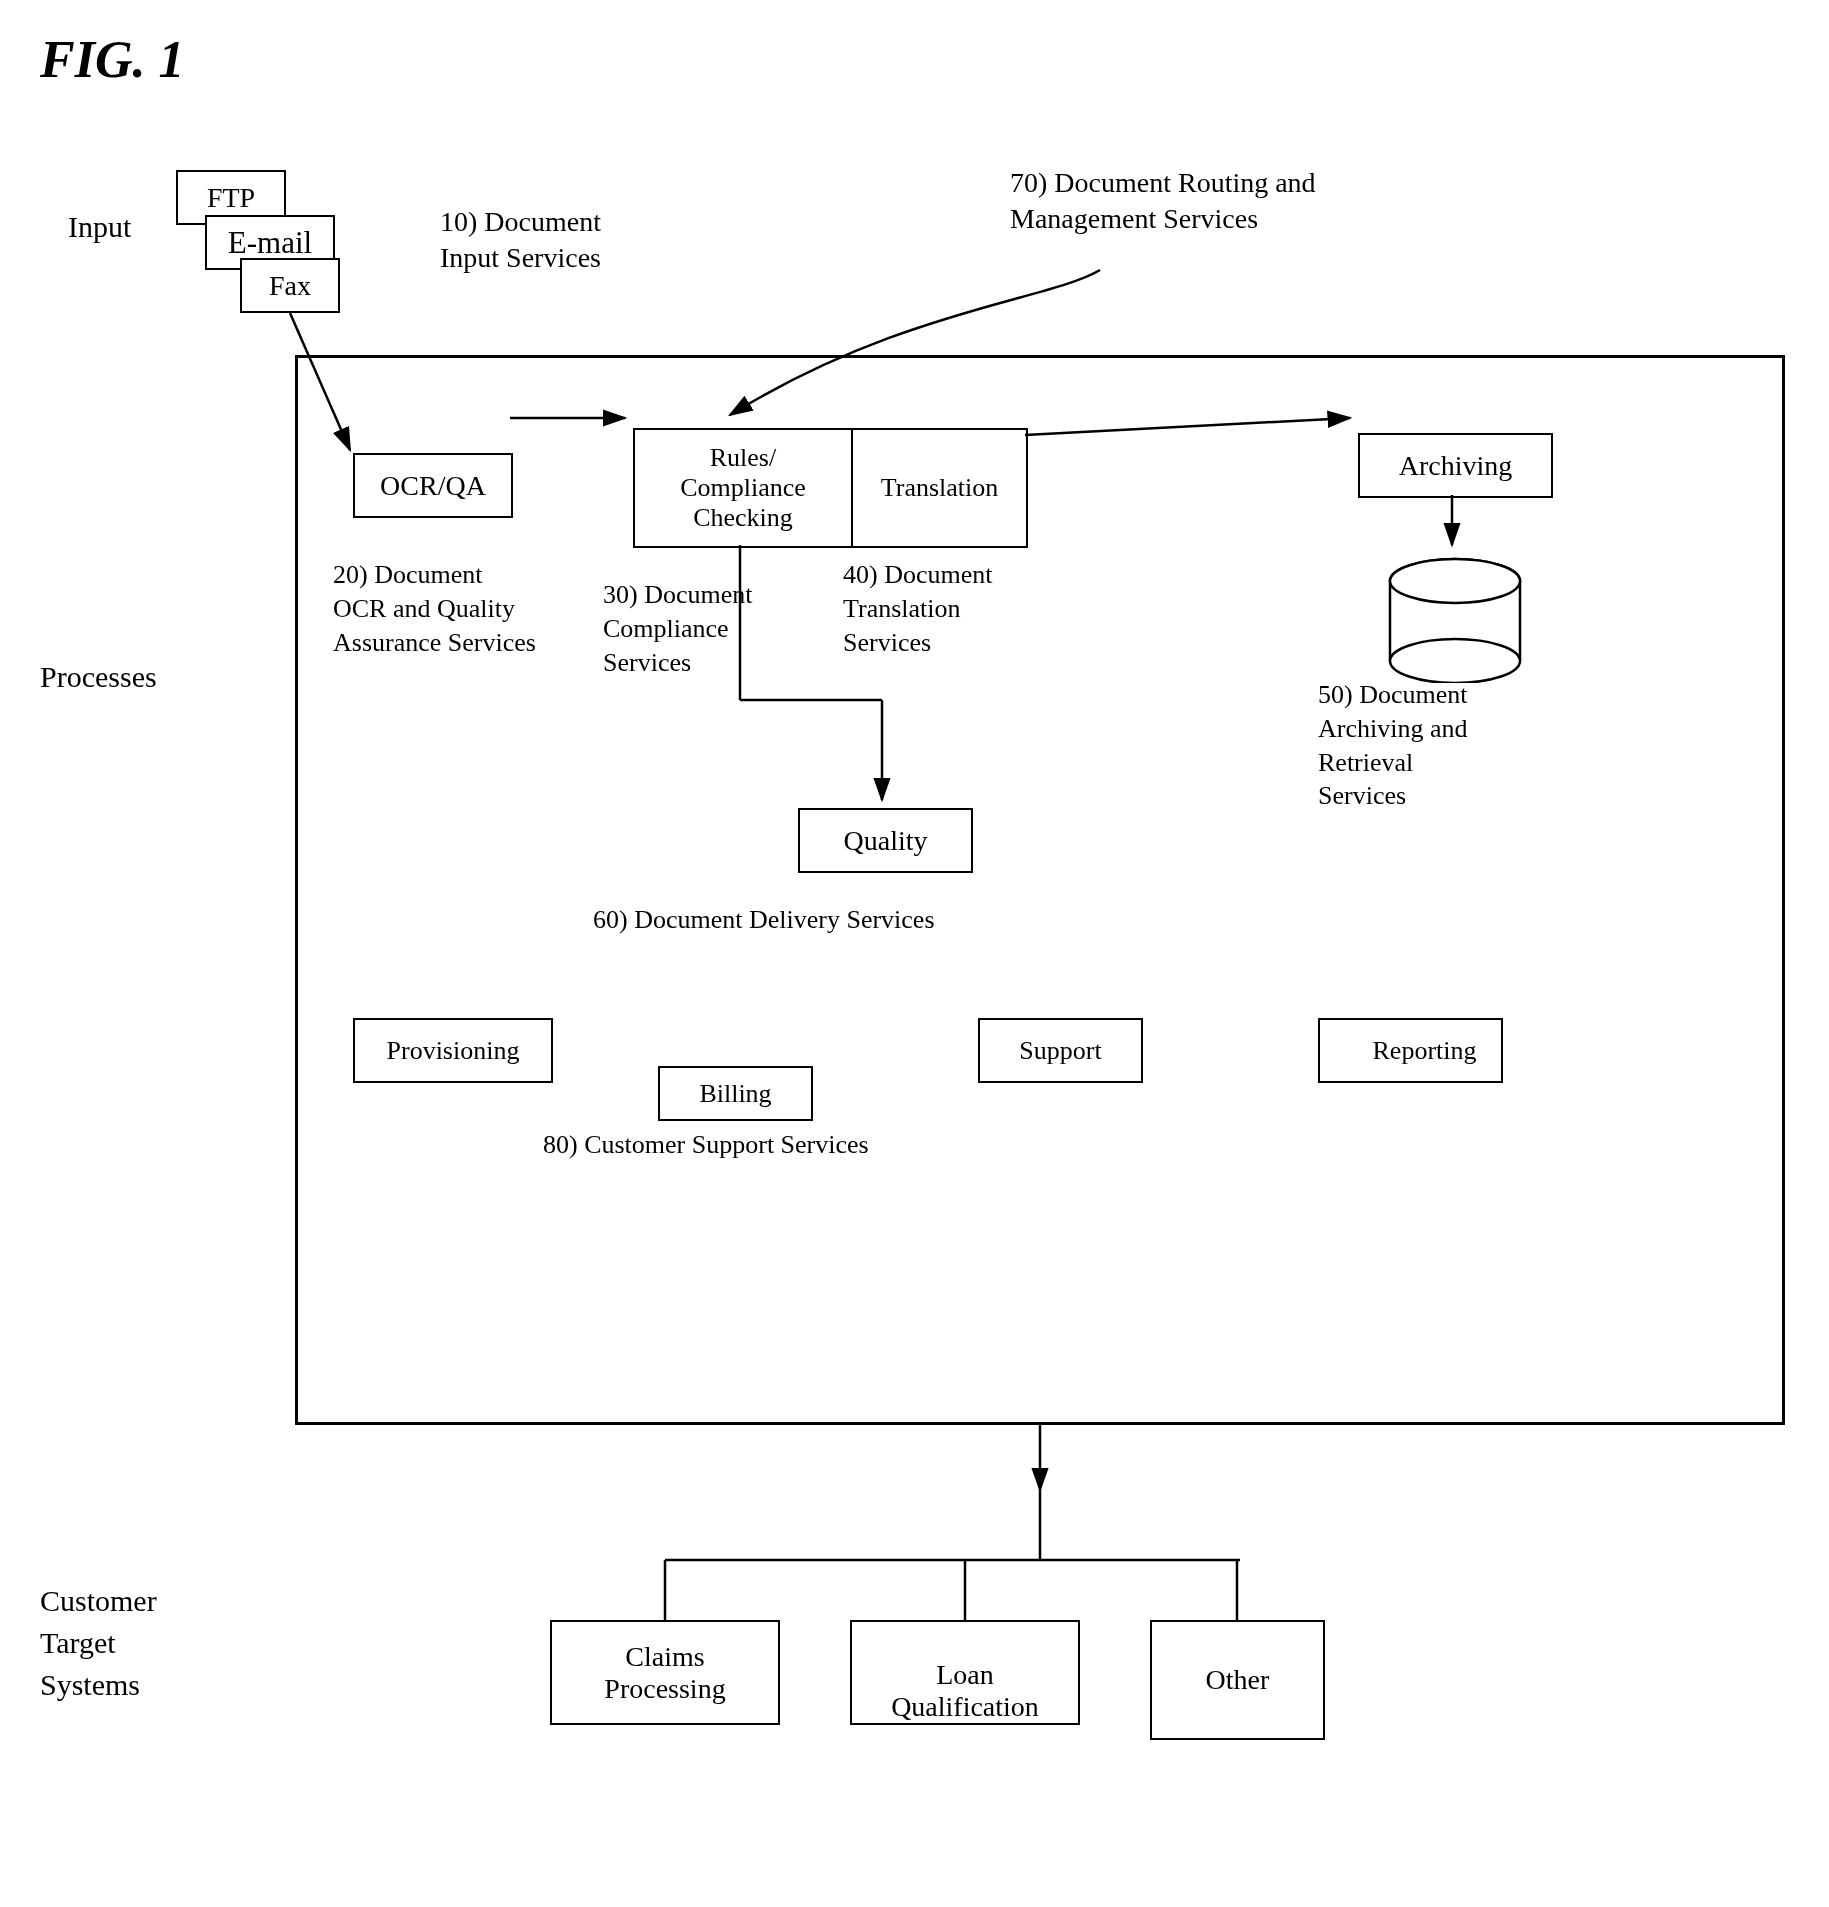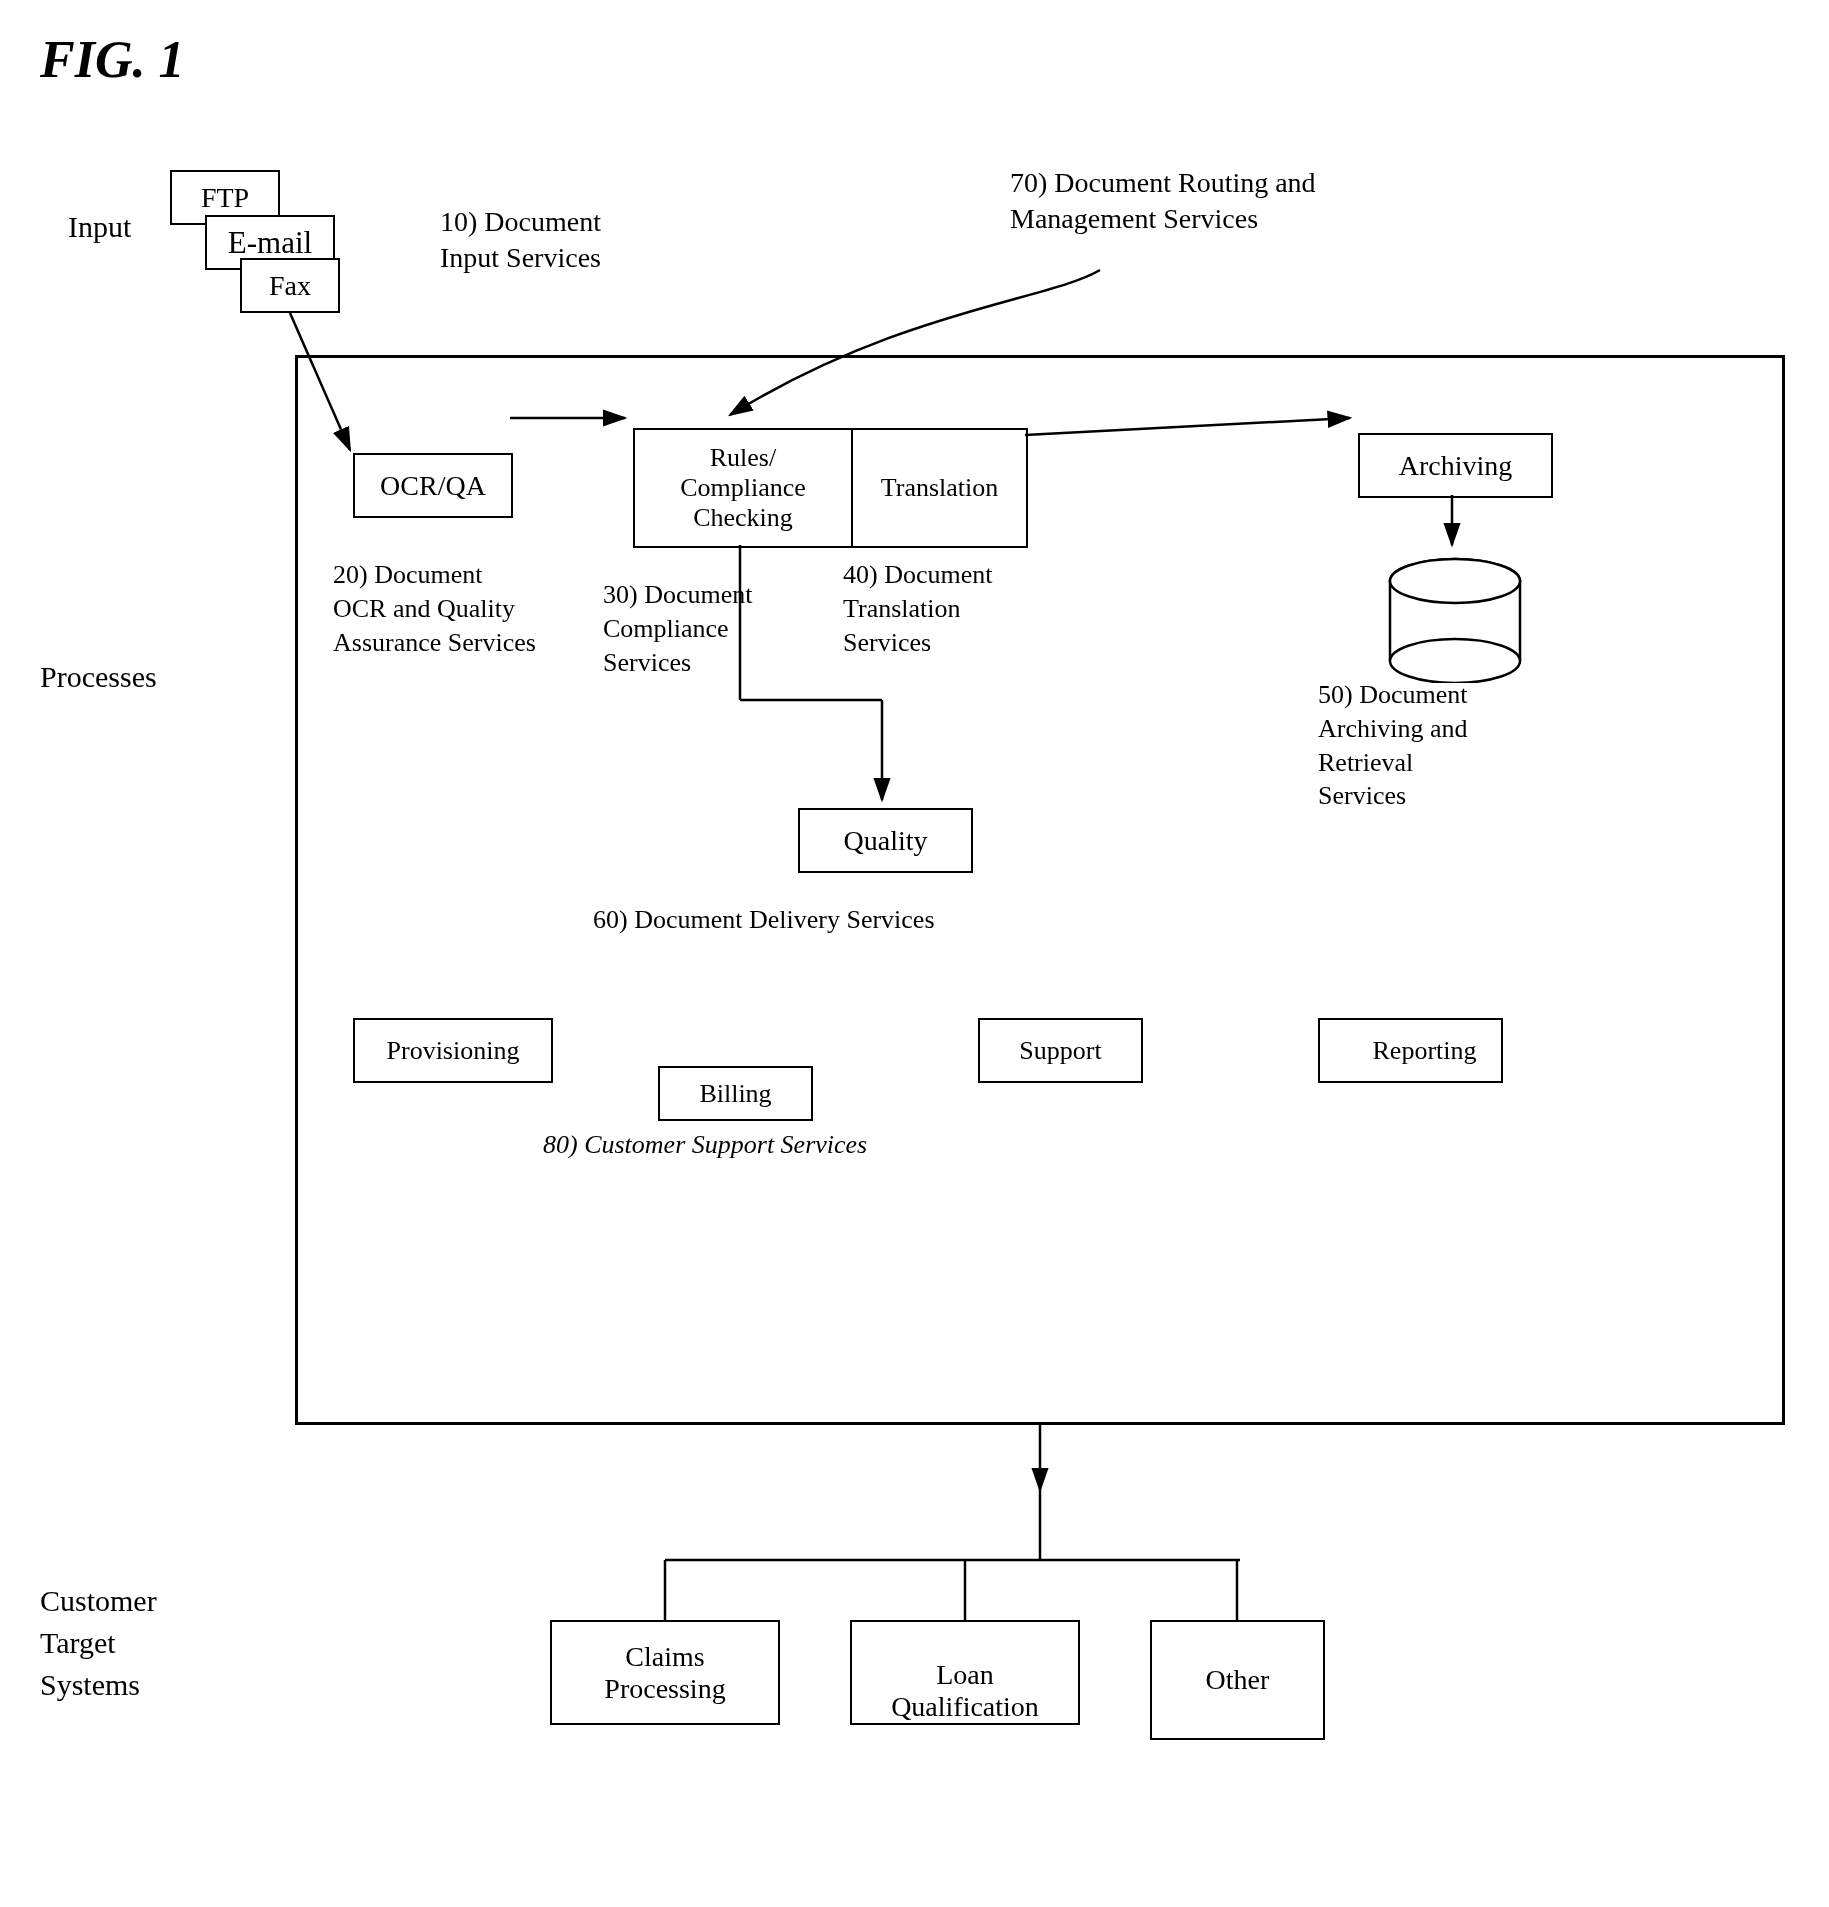--- a/index.html
+++ b/index.html
@@ -26,21 +26,21 @@
       position: absolute;
       top: 210px;
       left: 68px;
       font-size: 30px;
     }
 
     
     .ftp-box {
       position: absolute;
       top: 170px;
-      left: 170px;
+      left: 176px;
       width: 110px;
       height: 55px;
       border: 2.5px solid #000;
       display: flex;
       align-items: center;
       justify-content: center;
       font-size: 28px;
       background: #fff;
     }
 
@@ -303,21 +303,20 @@
       padding-left: 28px;
     }
 
     
     .label-80 {
       position: absolute;
       top: 770px;
       left: 245px;
       font-size: 26px;
       line-height: 1.3;
-      font-style: italic;
     }
 
     
     .customer-label {
       position: absolute;
       top: 1580px;
       left: 40px;
       font-size: 30px;
       line-height: 1.4;
     }

